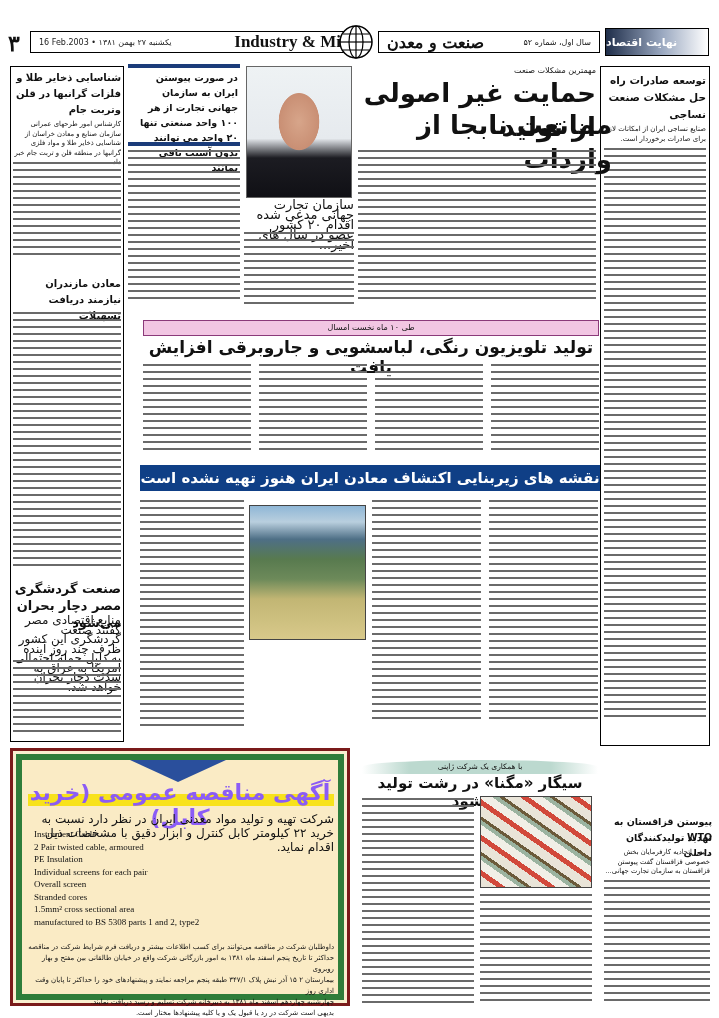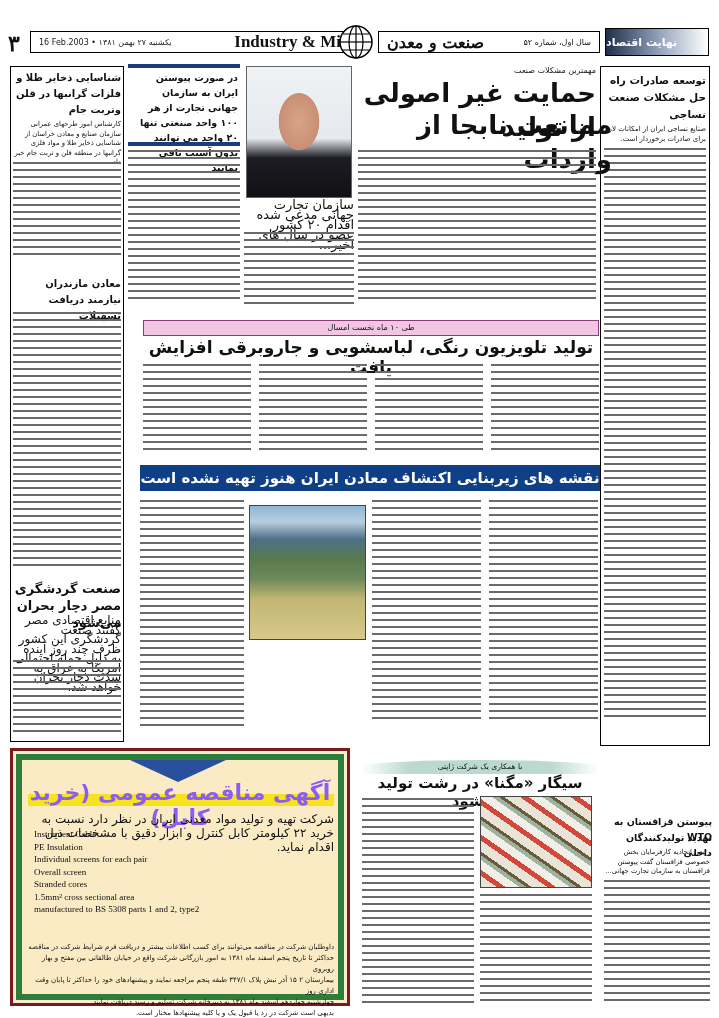--- a/index.html
+++ b/index.html
@@ -541,20 +541,21 @@
 </div>
 
 <div class="ad-outer">
   <div class="ad-green">
     <div class="ad-bluetri"></div>
     <div class="ad-yellow"></div>
     <div class="ad-title">آگهی مناقصه عمومی (خرید کابل)</div>
     <div class="ad-intro">شرکت تهیه و تولید مواد معدنی ایران در نظر دارد نسبت به خرید ۲۲ کیلومتر کابل کنترل و ابزار دقیق با مشخصات ذیل اقدام نماید.</div>
     <div class="ad-specs">
       <div>Instrument Cable</div>
+      <div>2 Pair twisted cable, armoured</div>
       <div>PE Insulation</div>
       <div>Individual screens for each pair</div>
       <div>Overall screen</div>
       <div>Stranded cores</div>
       <div>1.5mm² cross sectional area</div>
       <div>manufactured to BS 5308 parts 1 and 2, type2</div>
     </div>
     <div class="ad-body">
       <div>داوطلبان شرکت در مناقصه می‌توانند برای کسب اطلاعات بیشتر و دریافت فرم شرایط شرکت در مناقصه</div>
       <div>حداکثر تا تاریخ پنجم اسفند ماه ۱۳۸۱ به امور بازرگانی شرکت واقع در خیابان طالقانی بین مفتح و بهار روبروی</div>

